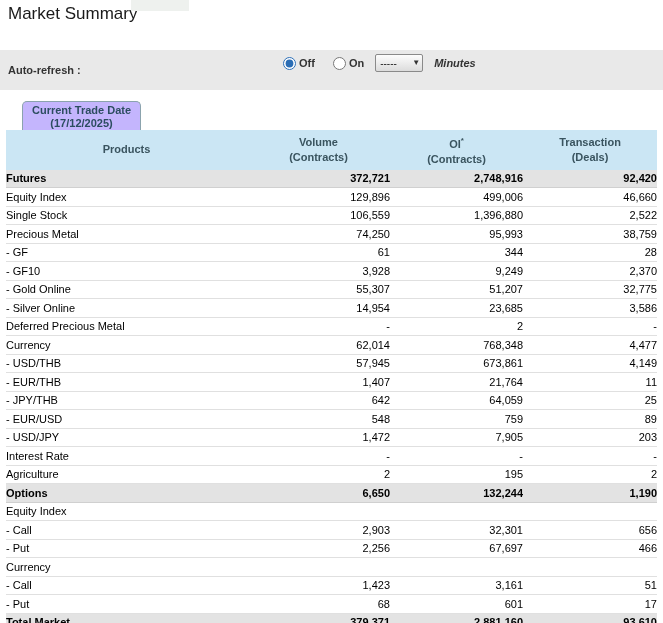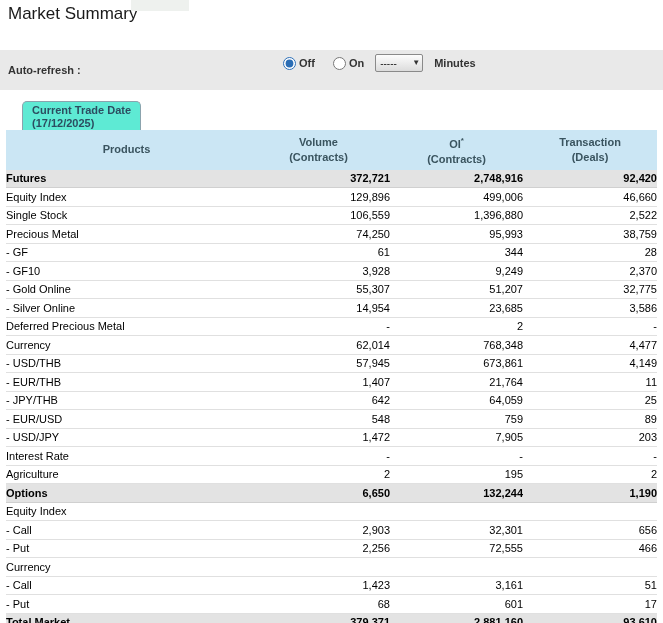--- a/index.html
+++ b/index.html
@@ -29,29 +29,29 @@
   .refresh-controls label{display:flex;align-items:center;gap:3px;cursor:pointer;padding-left:13px;}
   .refresh-controls input[type=radio]{margin:0;width:13px;height:13px;accent-color:#2a6db5;}
   .fake-select{
     display:flex;align-items:center;justify-content:space-between;
     width:48px;height:18px;margin-left:6px;padding:0 2px 0 4px;box-sizing:border-box;
     border:1px solid #8a8a8a;border-radius:2px;
     background:linear-gradient(#fdfdfd,#dcdcdc);
     font-size:10px;font-weight:normal;color:#222;cursor:pointer;
   }
   .fake-select .arrow{font-size:8px;color:#333;line-height:1;}
-  .minutes-label{margin-left:6px;}
+  .minutes-label{margin-left:6px;font-style:italic;}
   
   .tab-row{margin:11px 0 0 22px;height:29px;}
   .tab{
     display:inline-block;box-sizing:border-box;height:29px;
     padding:2px 9px 0 9px;
-    background:#5eead4;border:1px solid #8ba3ad;border-bottom:none;
+    background:#c4b5fd;border:1px solid #8ba3ad;border-bottom:none;
     border-radius:5px 5px 0 0;
-    font-size:11px;font-weight:bold;color:#2c4d60;line-height:13px;
+    font-size:11px;font-weight:bold;color:#2c4d60;text-align:center;line-height:13px;
     cursor:pointer;
   }
   
   table.market{
     width:651px;margin:0 6px;border-collapse:collapse;table-layout:fixed;
     font-size:11px;color:#000;
   }
   table.market thead th{
     background:#cbe6f4;color:#3a545f;font-weight:bold;font-size:11px;
     padding:3px 0;line-height:15px;vertical-align:middle;
@@ -245,21 +245,21 @@
       </tr>
       <tr>
         <td class="label">- Call</td>
         <td class="num">2,903</td>
         <td class="num">32,301</td>
         <td class="num">656</td>
       </tr>
       <tr>
         <td class="label">- Put</td>
         <td class="num">2,256</td>
-        <td class="num">72,555</td>
+        <td class="num">67,697</td>
         <td class="num">466</td>
       </tr>
       <tr>
         <td class="label">Currency</td>
         <td class="num"></td>
         <td class="num"></td>
         <td class="num"></td>
       </tr>
       <tr>
         <td class="label">- Call</td>

